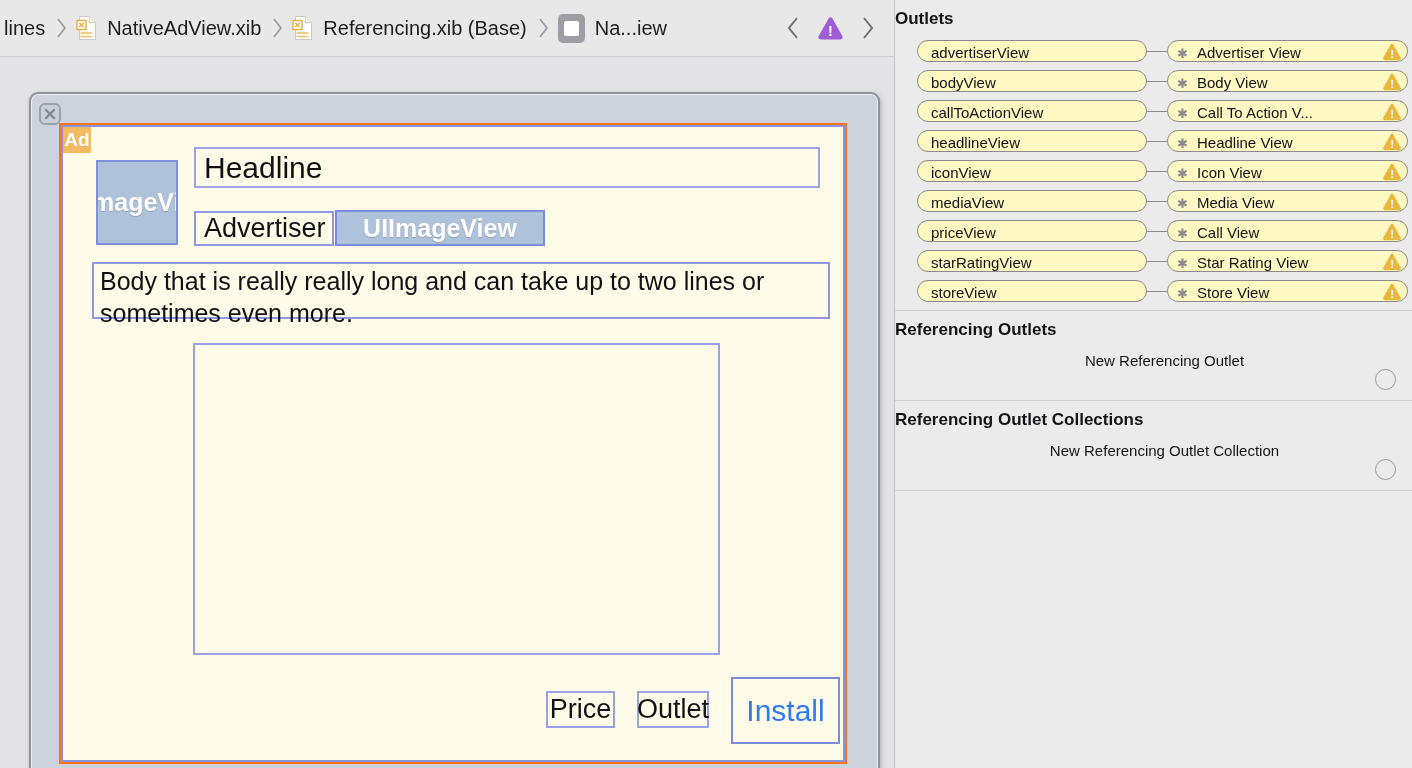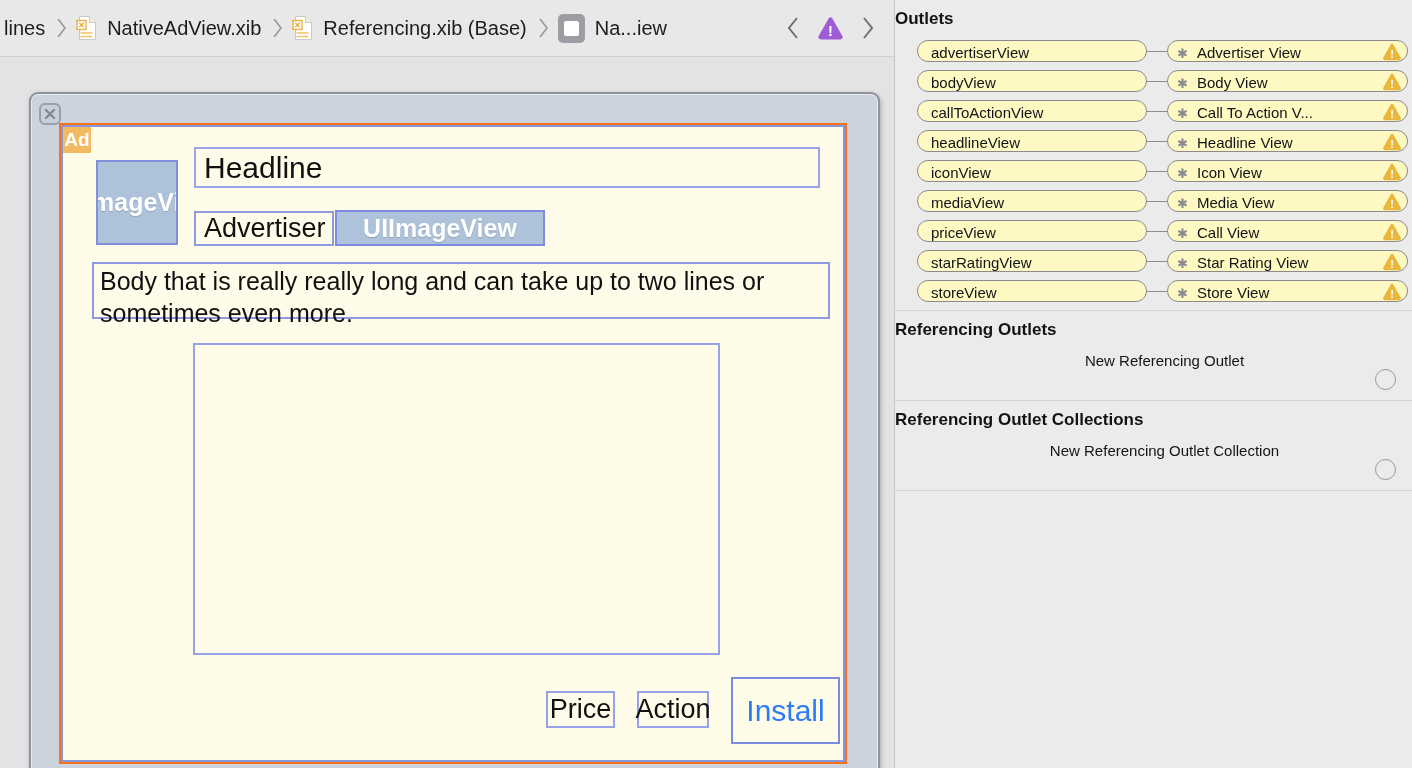--- a/index.html
+++ b/index.html
@@ -171,21 +171,21 @@
 
       <div id="advertiser-box">Advertiser</div>
 
       <div id="star-box" class="ivbox">UIImageView</div>
 
       <div id="body-box">Body that is really really long and can take up to two lines or sometimes even more.</div>
 
       <div id="media-box"></div>
 
       <div id="price-box" class="small-box">Price</div>
-      <div id="store-box" class="small-box">Action</div>
+      <div id="store-box" class="small-box">Outlet</div>
       <div id="install-box">Install</div>
     </div>
   </div>
 
   <div id="inspector">
     <div id="outlets-title" class="section-title">Outlets</div>
 
     <div id="outlets-list">
         <div class="conn-row">
           <div class="pill pill-left">

